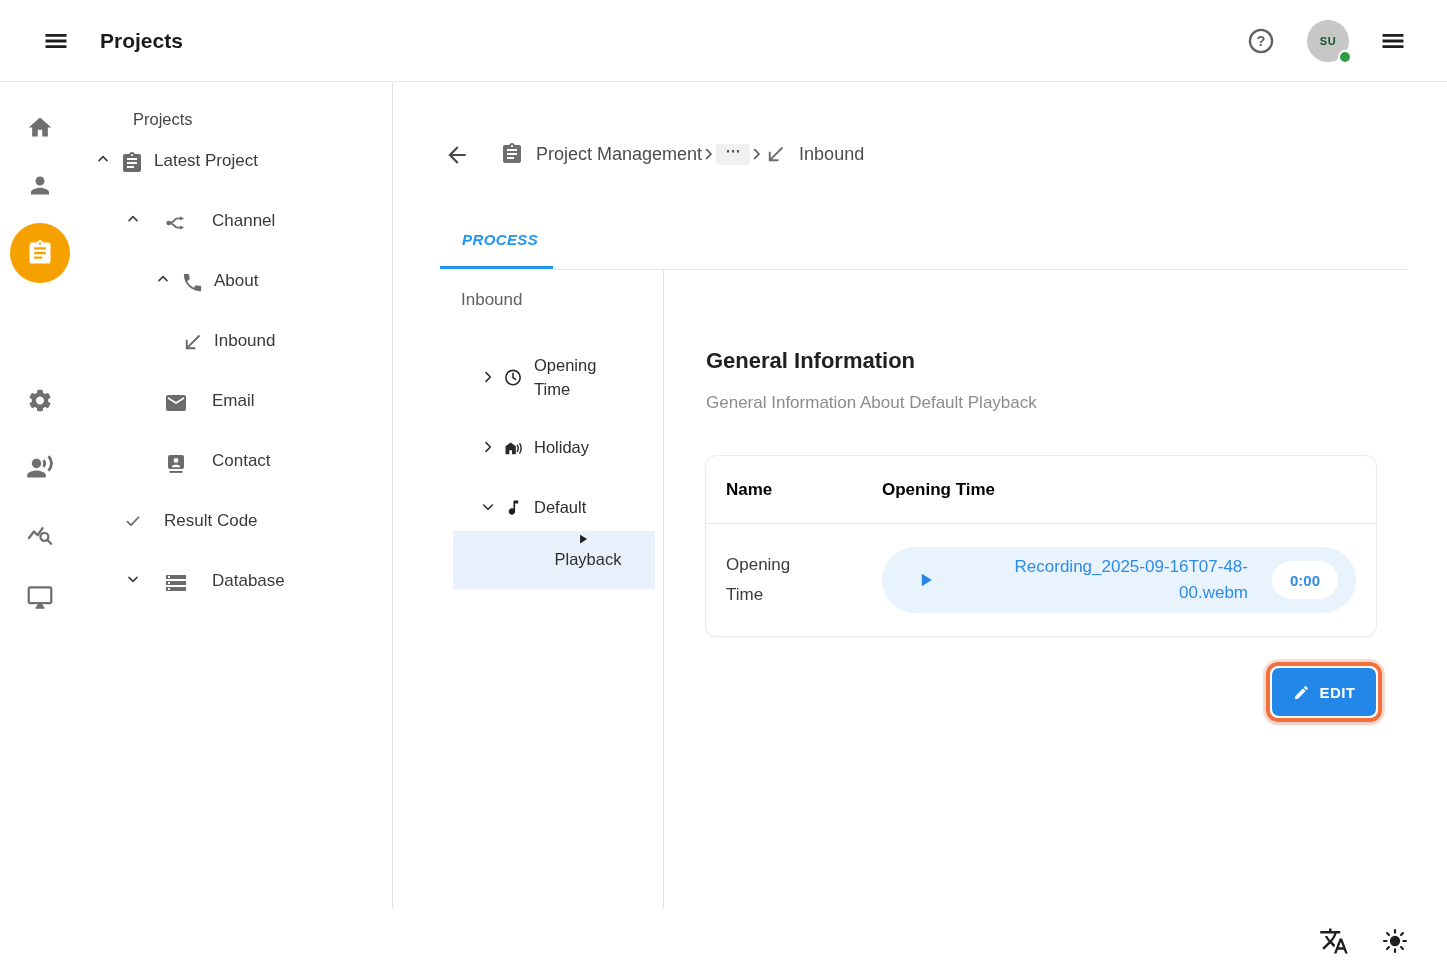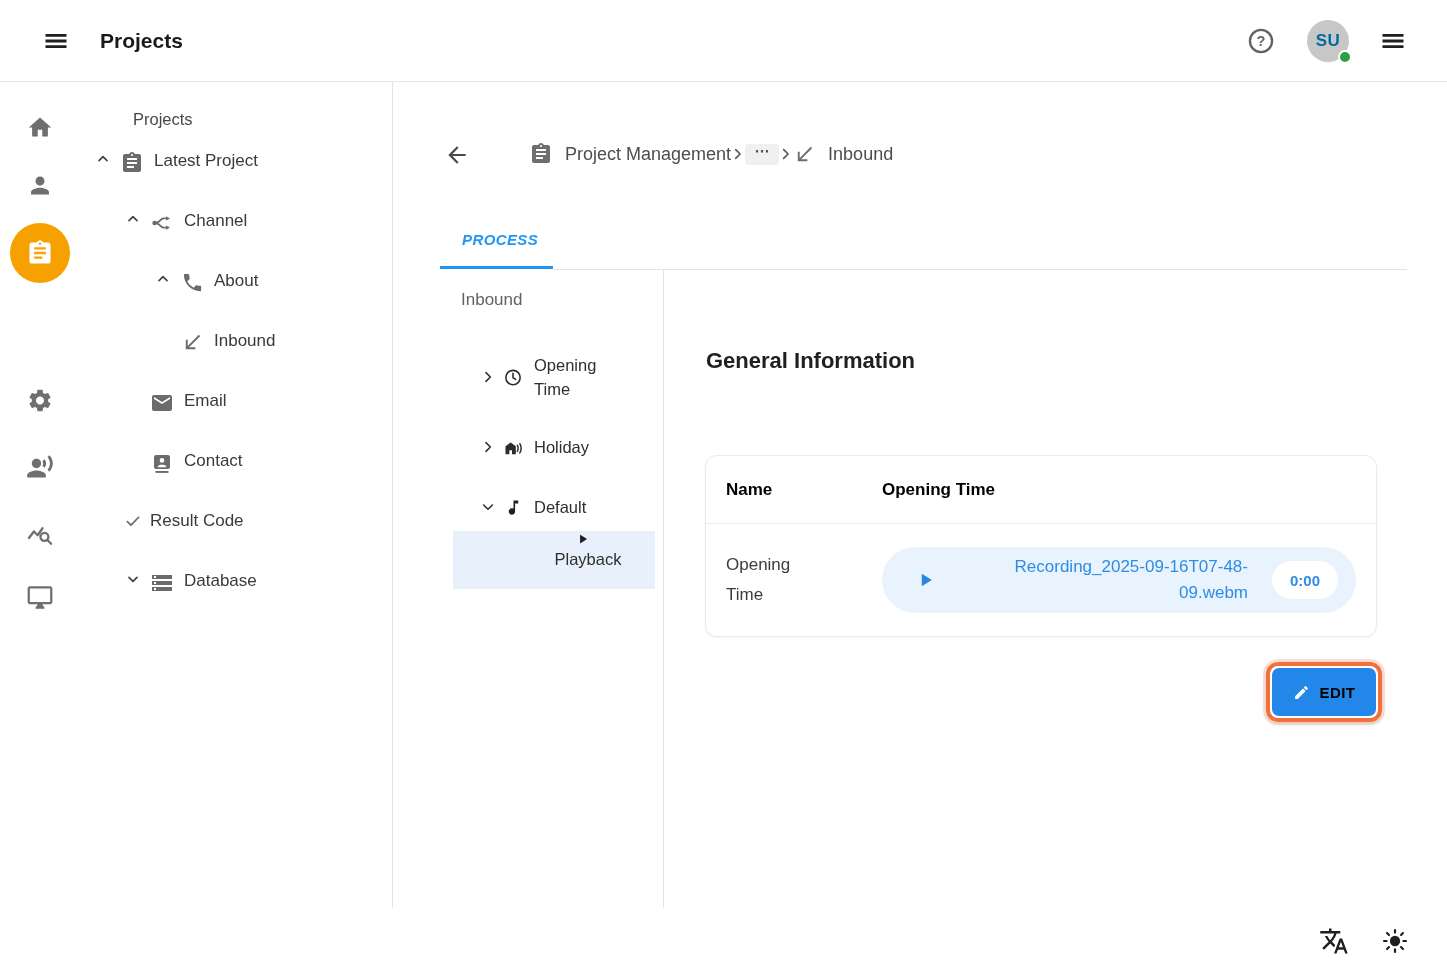--- a/index.html
+++ b/index.html
@@ -8,46 +8,46 @@
   .page { position:relative; width:1447px; height:970px; background:#fff; }
 
   
   .topbar { position:absolute; left:0; top:0; width:1447px; height:82px;
     background:#fff; border-bottom:1px solid #e8e8e8; display:flex; align-items:center;
     padding:0 40px 0 42px; z-index:5; }
   .app-title { margin-left:30px; font-size:21px; font-weight:700; color:#1a1a1a; }
   .topbar-right { margin-left:auto; display:flex; align-items:center; }
   .icon-btn { display:flex; align-items:center; justify-content:center; cursor:pointer; }
   .avatar-wrap { position:relative; margin-left:32px; }
-  .avatar { width:42px; height:42px; border-radius:50%; background:#c7c7c7; color:#0369a1;
-    font-size:17px; font-weight:700; letter-spacing:.5px; display:flex; align-items:center; justify-content:center; }
+  .avatar { width:42px; height:42px; border-radius:50%; background:#c7c7c7; color:#14532d;
+    font-size:11px; font-weight:700; letter-spacing:.5px; display:flex; align-items:center; justify-content:center; }
   .status-dot { position:absolute; right:-3px; bottom:-2px; width:14px; height:14px;
     border-radius:50%; background:#2e9e44; border:2px solid #fff; }
   .topbar-right .menu-right { margin-left:30px; }
 
   
   .rail { position:absolute; left:0; top:82px; width:80px; height:826px; background:#fff; }
   .rail-item { position:absolute; left:50%; transform:translateX(-50%); cursor:pointer;
     display:flex; align-items:center; justify-content:center; }
   .rail-active { width:60px; height:60px; border-radius:50%; background:#f7a100; }
 
   
   .sidebar { position:absolute; left:80px; top:82px; width:313px; height:826px;
     background:#fff; border-right:1px solid #e2e2e2; }
   .sidebar-header { position:absolute; left:53px; top:28px; font-size:16.5px; color:#474747; }
   .tree { position:absolute; left:0; top:69px; right:1px; }
   .tree-row { height:60px; display:flex; align-items:flex-start; cursor:pointer; }
   .chev-slot { width:18px; margin-right:8px; flex:0 0 auto; display:flex; align-items:center; justify-content:center; }
   .tree-ico { width:24px; margin-right:10px; flex:0 0 auto; display:flex; align-items:center; justify-content:center; }
   .tree-label { font-size:17px; color:#3a3a3a; white-space:nowrap; }
-  .pl0 { padding-left:14px; } .pl1 { padding-left:44px; } .pl2 { padding-left:74px; }
+  .pl0 { padding-left:14px; } .pl1 { padding-left:44px;gap:14px; } .pl2 { padding-left:74px; }
 
   
   .back-arrow { position:absolute; left:444px; top:142px; cursor:pointer; }
-  .breadcrumb { position:absolute; left:529px; top:139px; height:30px; display:flex;
+  .breadcrumb { position:absolute; left:500px; top:139px; height:30px; display:flex;
     align-items:center; }
   .bc-item { display:flex; align-items:center; gap:12px; cursor:pointer; }
   .bc-label { font-size:18px; color:#4d4d4d; }
   .bc-chip { background:#f0f0f0; border-radius:4px; width:34px; height:21px; display:flex;
     align-items:center; justify-content:center; font-size:15px; font-weight:700; color:#555;
     cursor:pointer; line-height:10px; padding-bottom:6px; }
 
   
   .tab-label { position:absolute; left:462px; top:231px; font-size:15px; font-weight:600;
     letter-spacing:.4px; color:#2196f3; cursor:pointer;font-style:italic; }
@@ -89,21 +89,21 @@
     color:#2f8ce4; line-height:26px; overflow-wrap:anywhere; cursor:pointer; }
   .player-time { width:66px; height:38px; margin-left:24px; flex:0 0 auto; border-radius:19px;
     background:#fff; display:flex; align-items:center; justify-content:center;
     font-size:15px; font-weight:700; color:#2f8ce4; }
   .play-btn { flex:0 0 auto; margin-right:12px; cursor:pointer; display:flex; }
 
   
   .edit-ring { position:absolute; left:1266px; top:662px; border:4px solid #f3703c;
     border-radius:12px; padding:2px; box-shadow:0 0 0 3px rgba(244,125,74,.22), 0 2px 5px rgba(0,0,0,.15); }
   .edit-btn { width:104px; height:48px; border:none; border-radius:7px; background:#2287e8;
-    color:#000000; font-family:inherit; font-size:15px; font-weight:700; letter-spacing:.4px;
+    color:#ffffff; font-family:inherit; font-size:15px; font-weight:700; letter-spacing:.4px;
     display:flex; align-items:center; justify-content:center; gap:10px; cursor:pointer; }
 
   
   .bottom-icons { position:absolute; right:38px; bottom:14px; display:flex; align-items:center; gap:32px; }
 </style>
 </head>
 <body>
 
 <div class="page">
 
@@ -374,38 +374,39 @@
       <span class="p-ico" style="width:14px">
         <svg width="16" height="16" viewBox="0 0 24 24">
             <path fill="#1f1f1f" d="M7 4.5v15l12-7.5z"></path>
           </svg>
       </span>
       <span class="p-label">Playback</span>
     </div>
   </nav>
 
   <h1 class="content-title">General Information</h1>
+  <div class="content-subtitle">General Information About Default Playback</div>
 
   <section class="card">
     <div class="card-header">
       <div class="col-name th">Name</div>
       <div class="th">Opening Time</div>
     </div>
     <div class="card-body">
       <div class="cell-name-wrap">
         <div class="cell-name">Opening Time</div>
       </div>
       <div class="player">
         <span class="play-btn">
           <svg width="20" height="20" viewBox="0 0 24 24">
               <path fill="#2b86e3" d="M7 4.5v15l12-7.5z"></path>
             </svg>
         </span>
         <span class="player-file">
-          <span>Recording_2025-09-16T07-48-09.webm</span>
+          <span>Recording_2025-09-16T07-48-00.webm</span>
         </span>
         <span class="player-time">0:00</span>
       </div>
     </div>
   </section>
 
   <div class="edit-ring">
     <button class="edit-btn">
       <span style="display:flex">
         <svg width="17" height="17" viewBox="0 0 24 24">

